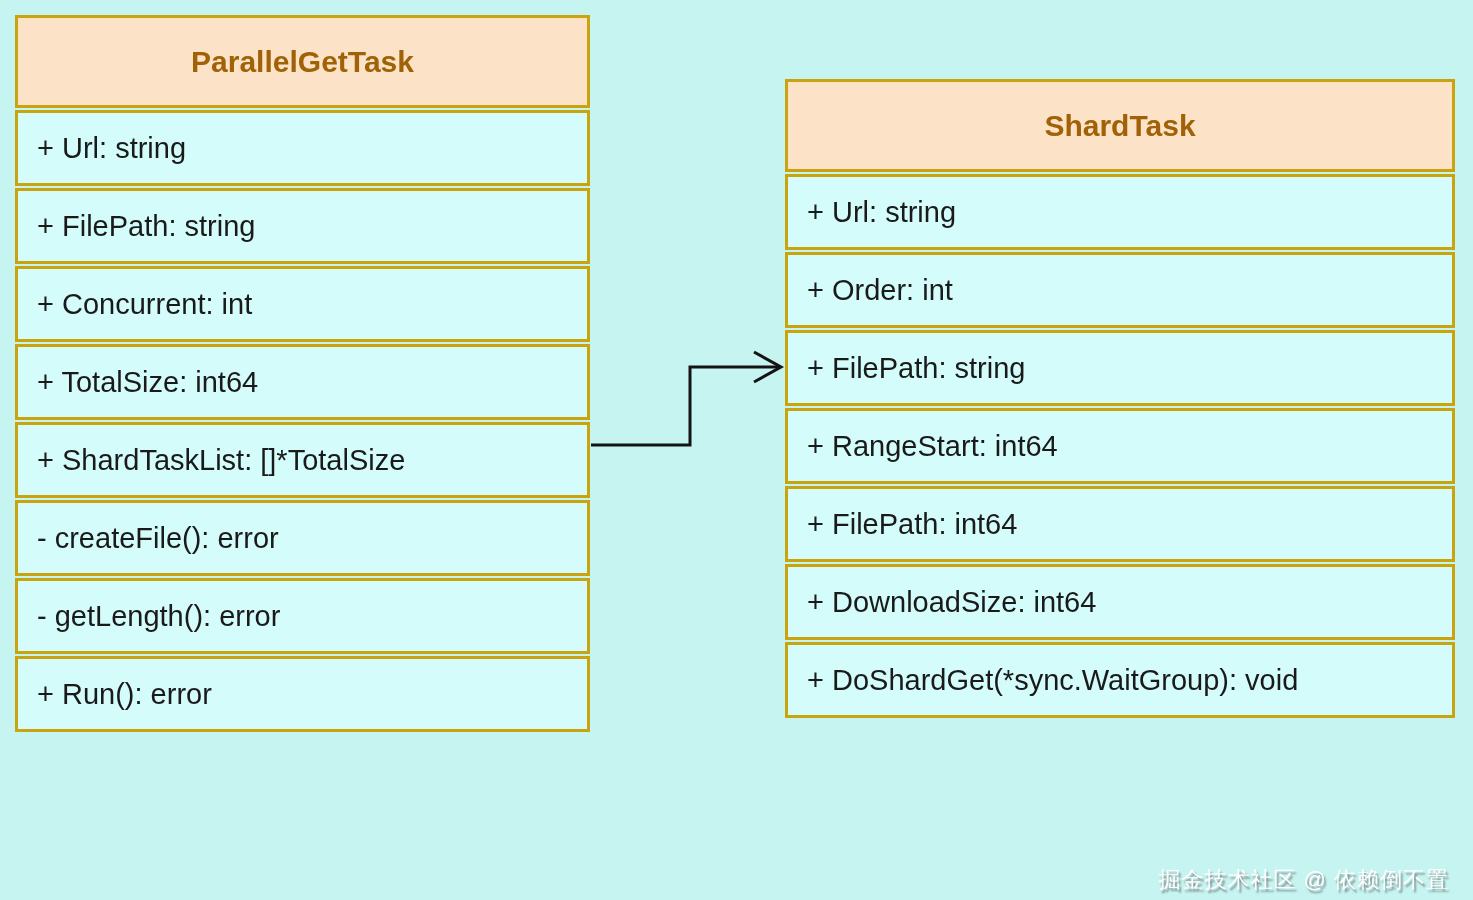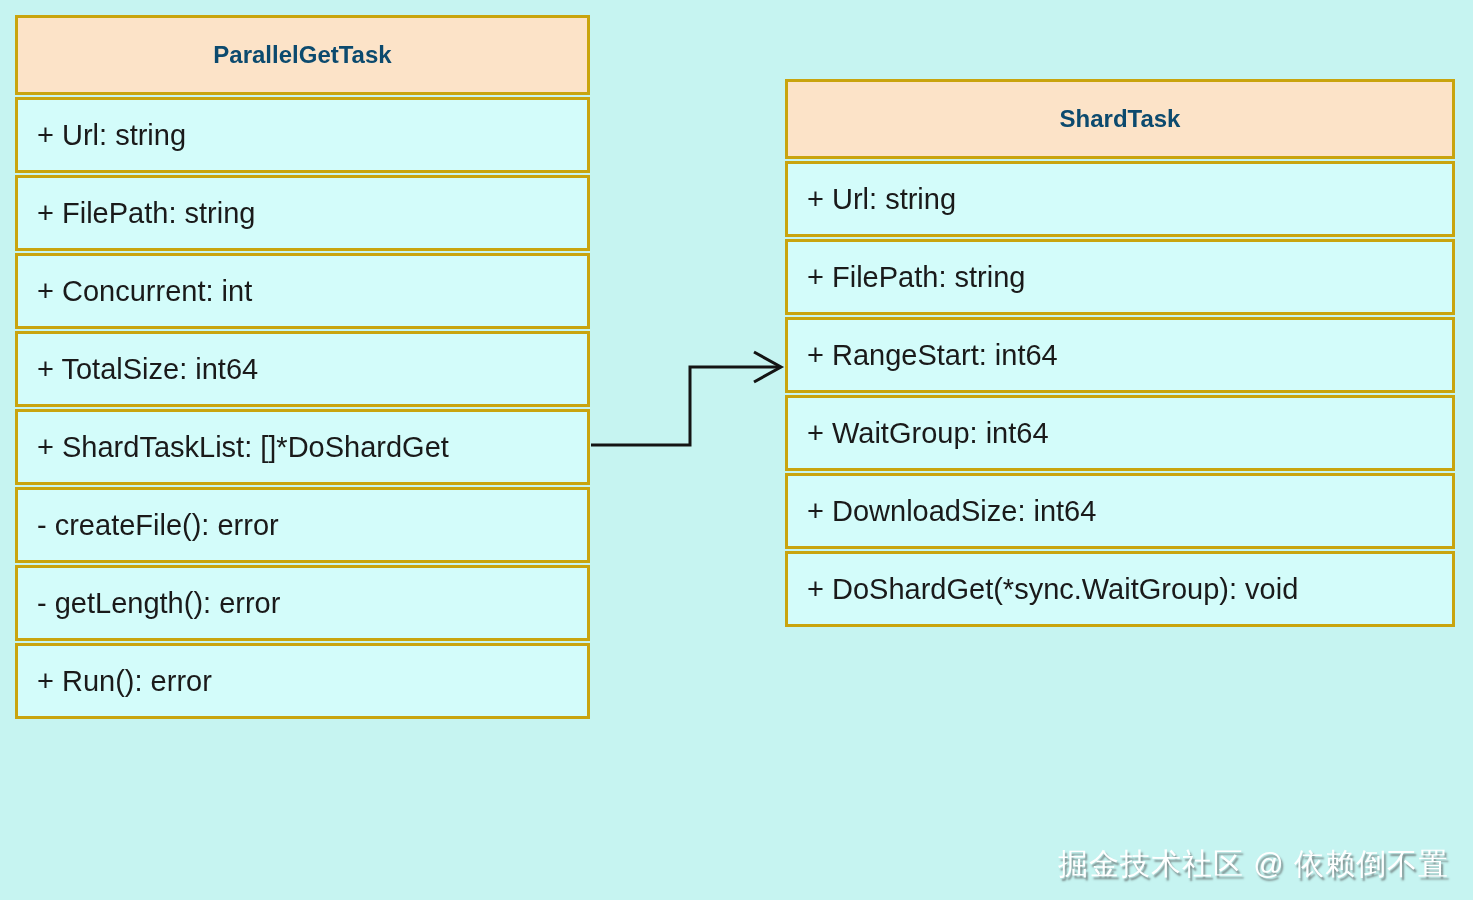--- a/index.html
+++ b/index.html
@@ -22,29 +22,29 @@
     background: var(--page-bg);
     font-family: "Liberation Sans", sans-serif;
   }
   .uml-class {
     position: absolute;
     display: flex;
     flex-direction: column;
     gap: 2px;
   }
   .uml-header {
-    height: 80px;
+    height: 93px;
     border: 3px solid var(--border);
     background: var(--header-fill);
     display: flex;
     align-items: center;
     justify-content: center;
-    font-size: 24px;
+    font-size: 30px;
     font-weight: bold;
-    color: #0c4a6e;
+    color: #a16207;
   }
   .uml-rows {
     display: flex;
     flex-direction: column;
     gap: 2px;
   }
   .uml-cell {
     height: 76px;
     border: 3px solid var(--border);
     background: var(--cell-fill);
@@ -59,51 +59,52 @@
   #class-right { left: 785px; top: 79px; width: 670px; }
   #arrow-layer {
     position: absolute;
     left: 0; top: 0;
     width: 1473px; height: 900px;
     pointer-events: none;
   }
   .watermark {
     position: absolute;
     right: 24px;
-    bottom: 15px;
-    font-size: 30px;
+    bottom: 5px;
+    font-size: 22px;
     color: var(--watermark);
     text-shadow: 2px 3px 2px rgba(110, 125, 125, 0.85);
     letter-spacing: 1px;
   }
 </style>
 </head>
 <body>
 
 <div class="uml-class" id="class-left">
   <div class="uml-header">ParallelGetTask</div>
   <div class="uml-rows">
       <div class="uml-cell">+ Url: string</div>
       <div class="uml-cell">+ FilePath: string</div>
       <div class="uml-cell">+ Concurrent: int</div>
       <div class="uml-cell">+ TotalSize: int64</div>
-      <div class="uml-cell">+ ShardTaskList: []*DoShardGet</div>
+      <div class="uml-cell">+ ShardTaskList: []*TotalSize</div>
       <div class="uml-cell">- createFile(): error</div>
       <div class="uml-cell">- getLength(): error</div>
       <div class="uml-cell">+ Run(): error</div>
     </div>
 </div>
 
 <div class="uml-class" id="class-right">
   <div class="uml-header">ShardTask</div>
   <div class="uml-rows">
       <div class="uml-cell">+ Url: string</div>
+      <div class="uml-cell">+ Order: int</div>
       <div class="uml-cell">+ FilePath: string</div>
       <div class="uml-cell">+ RangeStart: int64</div>
-      <div class="uml-cell">+ WaitGroup: int64</div>
+      <div class="uml-cell">+ FilePath: int64</div>
       <div class="uml-cell">+ DownloadSize: int64</div>
       <div class="uml-cell">+ DoShardGet(*sync.WaitGroup): void</div>
     </div>
 </div>
 
 <svg id="arrow-layer" xmlns="http://www.w3.org/2000/svg">
   <polyline points="591,445 690,445 690,367 780,367" fill="none" stroke="#141414" stroke-width="3"></polyline>
   <polyline points="754,352 781,367 754,382" fill="none" stroke="#141414" stroke-width="3"></polyline>
 </svg>
 

